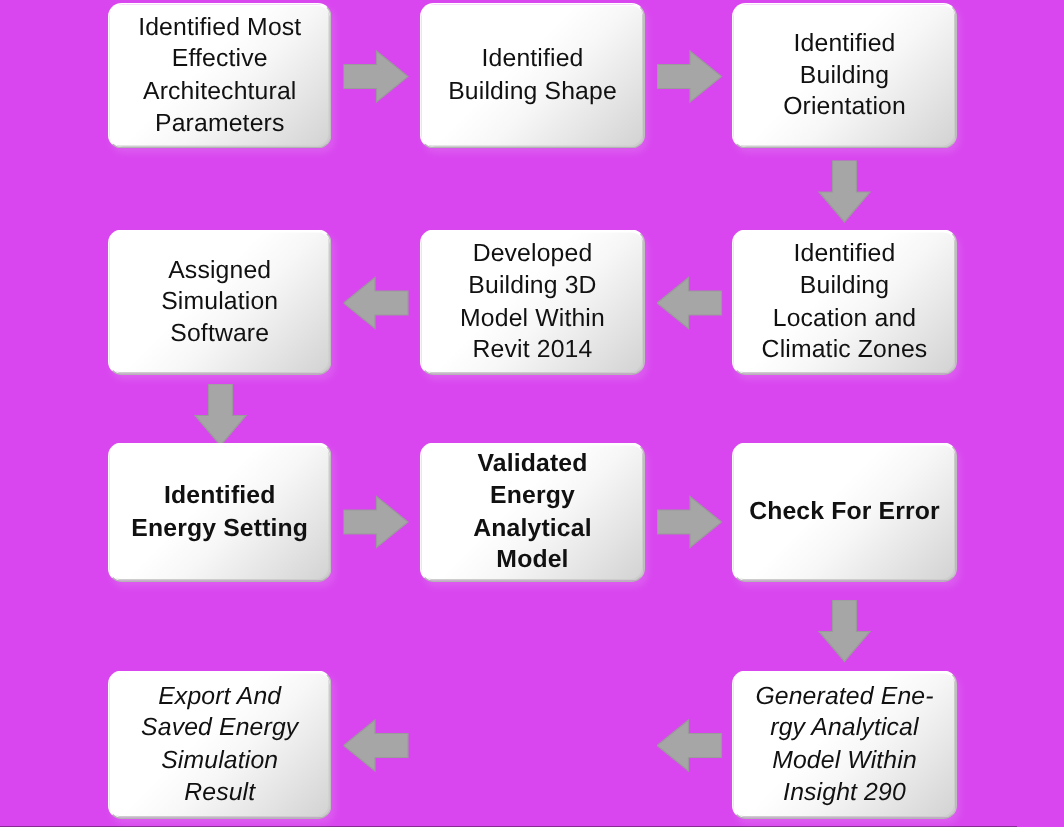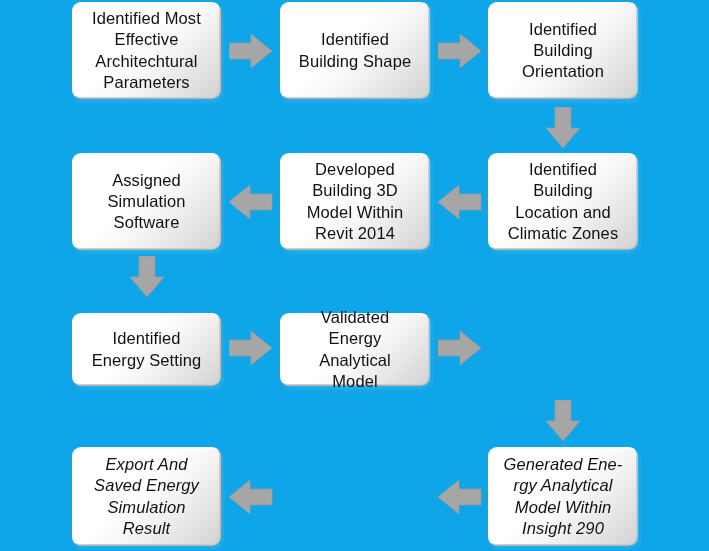--- a/index.html
+++ b/index.html
@@ -11,21 +11,21 @@
     width: 709px;
     height: 551px;
     overflow: hidden;
     font-family: "Liberation Sans", sans-serif;
     position: relative;
   }
   #canvas {
     position: relative;
     width: 709px;
     height: 551px;
-    background: #0ea5e9;
+    background: #d946ef;
   }
 
   
   .node {
     position: absolute;
     box-sizing: border-box;
     background:
       linear-gradient(135deg, #ffffff 0%, #ffffff 42%, #f7f7f7 58%, #e4e4e4 80%, #d2d2d2 100%);
     border-radius: 9px;
     border-top: 1px solid #ffffff;
@@ -55,21 +55,21 @@
   
   .arrow {
     position: absolute;
     display: block;
   }
   .arrow svg { display: block; }
 
   
   .r1 { top: 2px;   height: 97px; }
   .r2 { top: 153px; height: 97px; }
-  .r3 { top: 313px; height: 73px; }
+  .r3 { top: 295px; height: 93px; font-weight: bold; }
   .r4 { top: 447px; height: 99px; font-style: italic; }
 
   .c1 { left: 72px;  width: 149px; }
   .c2 { left: 280px; width: 150px; }
   .c3 { left: 488px; width: 150px; }
 </style>
 </head>
 <body>
 
 <div id="canvas">
@@ -165,20 +165,23 @@
 Analytical
 Model</span>
   </div>
 
   <span class="arrow" style="left:438px; top:330px;">
     <svg width="44" height="36" viewBox="0 0 44 36" aria-hidden="true">
       <polygon points="0,10 22,10 22,1 43,18 22,35 22,26 0,26" fill="#a6a6a6" stroke="#9a9a9a" stroke-width="0.8"></polygon>
     </svg>
   </span>
 
+  <div class="node r3 c3">
+    <span class="node-label">Check For Error</span>
+  </div>
 
   <span class="arrow" style="left:545px; top:400px;">
     <svg width="36" height="42" viewBox="0 0 36 42" aria-hidden="true">
       <polygon points="10,0 26,0 26,21 35,21 18,41 1,21 10,21" fill="#a6a6a6" stroke="#9a9a9a" stroke-width="0.8"></polygon>
     </svg>
   </span>
 
   <div class="node r4 c1">
     <span class="node-label">Export And
 Saved Energy

